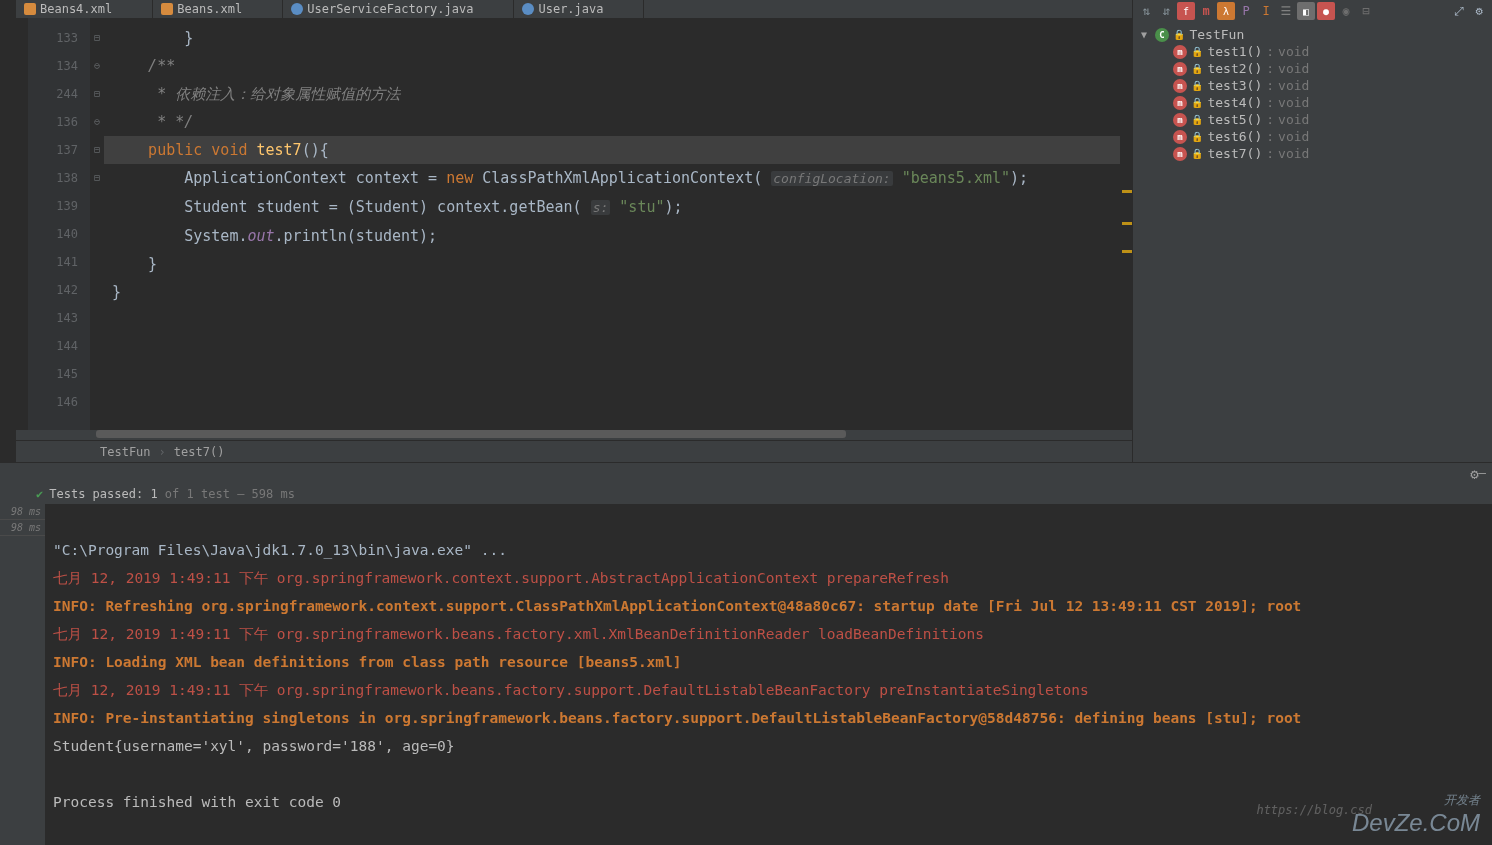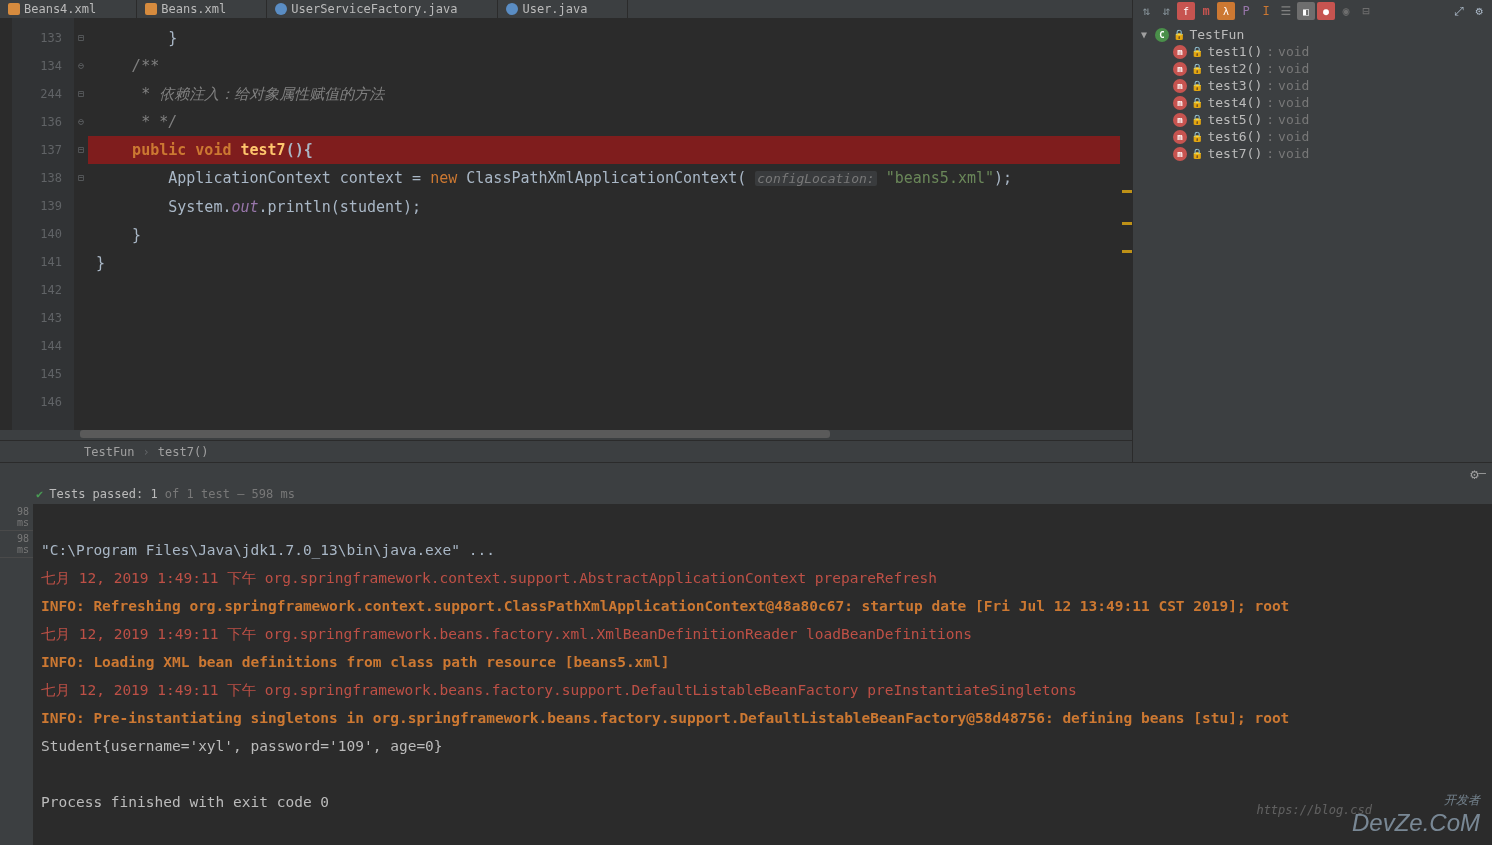--- a/index.html
+++ b/index.html
@@ -7,21 +7,21 @@
   font-family: "Consolas", "Monaco", monospace;
   background: #2b2b2b;
   color: #a9b7c6;
   font-size: 13px;
   width: 1492px;
   height: 845px;
   overflow: hidden;
   display: flex;
   flex-direction: column;
 }
-.top-area { display: flex; height: 462px; }
+.top-area { display: flex; height: 462px; padding-left: 16px; }
 .editor-area { flex: 1; display: flex; flex-direction: column; background: #2b2b2b; }
 .tabs {
   display: flex;
   background: #3c3f41;
   height: 18px;
   align-items: center;
   font-size: 12px;
   color: #bbbbbb;
   overflow: hidden;
 }
@@ -54,21 +54,21 @@
   background: #2b2b2b;
   padding-top: 6px;
   line-height: 28px;
   color: #606366;
   text-align: center;
   font-size: 10px;
 }
 .fold-mark { cursor: pointer; }
 .code-lines { flex: 1; padding-top: 6px; line-height: 28px; font-size: 15px; position: relative; }
 .code-line { white-space: pre; padding-left: 8px; }
-.code-line.current { background: #7f1d1d; font-weight: bold; }
+.code-line.current { background: #404040; }
 .kw { color: #cc7832; }
 .ann { color: #bbb529; }
 .str { color: #6a8759; }
 .cmt { color: #808080; font-style: italic; }
 .fn { color: #ffc66d; }
 .static { color: #9876aa; font-style: italic; }
 .param-hint { color: #787878; background: #393b3d; font-style: italic; padding: 0 2px; border-radius: 2px; font-size: 13px; }
 .right-strip { width: 12px; background: #2b2b2b; position: relative; }
 .marker { position: absolute; right: 0; width: 10px; height: 3px; }
 .marker.warn { background: #be9117; }
@@ -143,24 +143,25 @@
   display: flex;
   align-items: center;
   padding-left: 36px;
   font-size: 12px;
   color: #bbbbbb;
 }
 .check { color: #499c54; margin-right: 6px; font-weight: bold; }
 .test-count { color: #bbbbbb; }
 .test-time { color: #787878; }
 .run-side {
-  width: 33px;
+  width: 45px;
   background: #3c3f41;
   font-size: 10px;
   color: #787878;
+  font-style: italic;
 }
 .run-side div { padding: 2px 4px; text-align: right; border-bottom: 1px solid #4a4a4a; }
 .console-area { flex: 1; display: flex; background: #2b2b2b; overflow: hidden; }
 .console {
   flex: 1;
   padding: 4px 8px;
   font-size: 14.5px;
   line-height: 28px;
   font-family: "Consolas", monospace;
   white-space: pre;
@@ -247,20 +248,21 @@
         <div class="fold-mark">⊟</div>
       </div>
       <div class="code-lines">
         <div class="code-line"><span>        }</span></div>
         <div class="code-line"></div>
         <div class="code-line"><span class="cmt">    /**</span></div>
         <div class="code-line"><span class="cmt">     * 依赖注入：给对象属性赋值的方法</span></div>
         <div class="code-line"><span class="cmt">     * */</span></div>
         <div class="code-line current"><span class="kw">    public</span> <span class="kw">void</span> <span class="fn">test7</span><span>(){</span></div>
         <div class="code-line"><span>        ApplicationContext context = </span><span class="kw">new</span><span> ClassPathXmlApplicationContext( </span><span class="param-hint">configLocation:</span> <span class="str">"beans5.xml"</span><span>);</span></div>
+        <div class="code-line"><span>        Student student = (Student) context.getBean( </span><span class="param-hint">s:</span> <span class="str">"stu"</span><span>);</span></div>
         <div class="code-line"><span>        System.</span><span class="static">out</span><span>.println(student);</span></div>
         <div class="code-line"><span>    }</span></div>
         <div class="code-line"></div>
         <div class="code-line"><span>}</span></div>
         <div class="code-line"></div>
       </div>
       <div class="right-strip">
         <div class="marker warn" style="top:172px"></div>
         <div class="marker warn" style="top:204px"></div>
         <div class="marker warn" style="top:232px"></div>
@@ -373,21 +375,21 @@
     <div>98 ms</div>
   </div>
   <div class="console">
 <span class="cmd">"C:\Program Files\Java\jdk1.7.0_13\bin\java.exe" ...</span>
 <span class="log-red">七月 12, 2019 1:49:11 下午 org.springframework.context.support.AbstractApplicationContext prepareRefresh</span>
 <span class="log-orange">INFO: Refreshing org.springframework.context.support.ClassPathXmlApplicationContext@48a80c67: startup date [Fri Jul 12 13:49:11 CST 2019]; root </span>
 <span class="log-red">七月 12, 2019 1:49:11 下午 org.springframework.beans.factory.xml.XmlBeanDefinitionReader loadBeanDefinitions</span>
 <span class="log-orange">INFO: Loading XML bean definitions from class path resource [beans5.xml]</span>
 <span class="log-red">七月 12, 2019 1:49:11 下午 org.springframework.beans.factory.support.DefaultListableBeanFactory preInstantiateSingletons</span>
 <span class="log-orange">INFO: Pre-instantiating singletons in org.springframework.beans.factory.support.DefaultListableBeanFactory@58d48756: defining beans [stu]; root </span>
-<span class="out">Student{username='xyl', password='109', age=0}</span>
+<span class="out">Student{username='xyl', password='188', age=0}</span>
 <span></span>
 <span class="out">Process finished with exit code 0</span>
   </div>
 </div>
 
 <div class="watermark">
   <div style="font-size:12px;text-align:right;color:rgba(200,230,255,0.45)">开发者</div>
   <div>DevZe.CoM</div>
 </div>
 <div class="watermark2">https://blog.csd</div>

